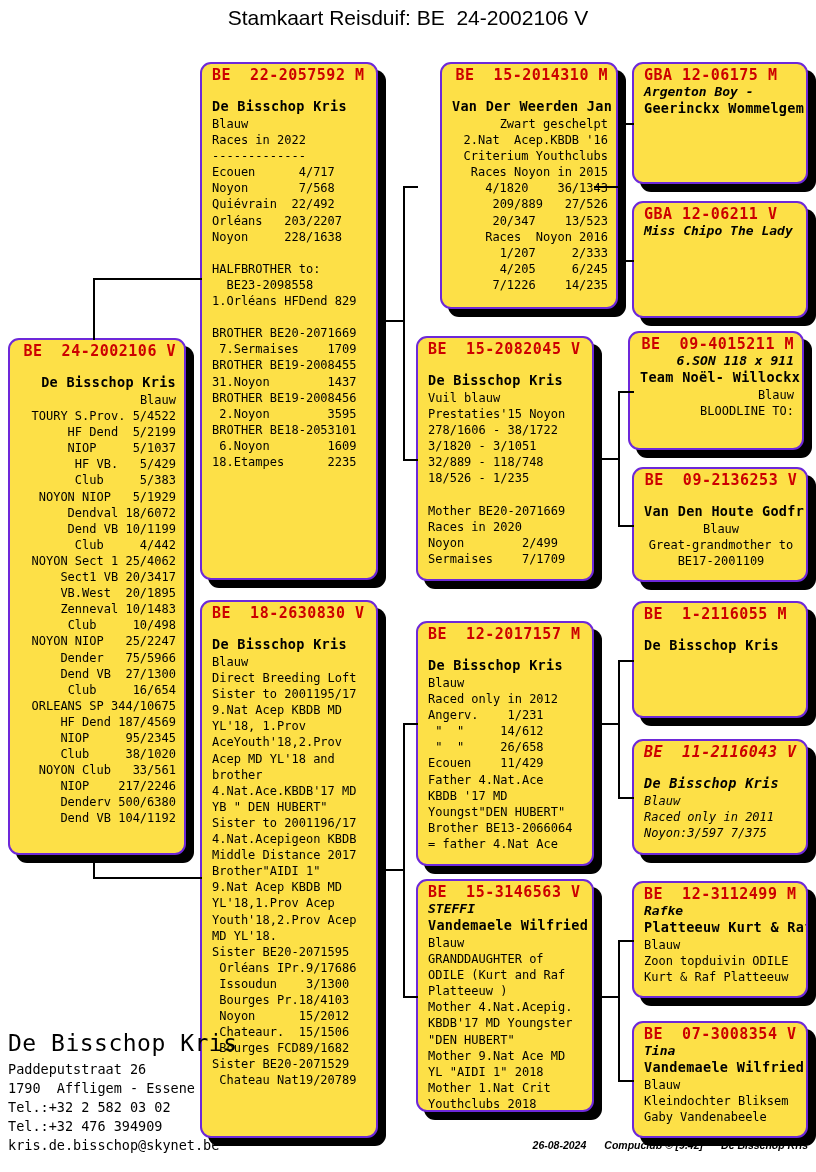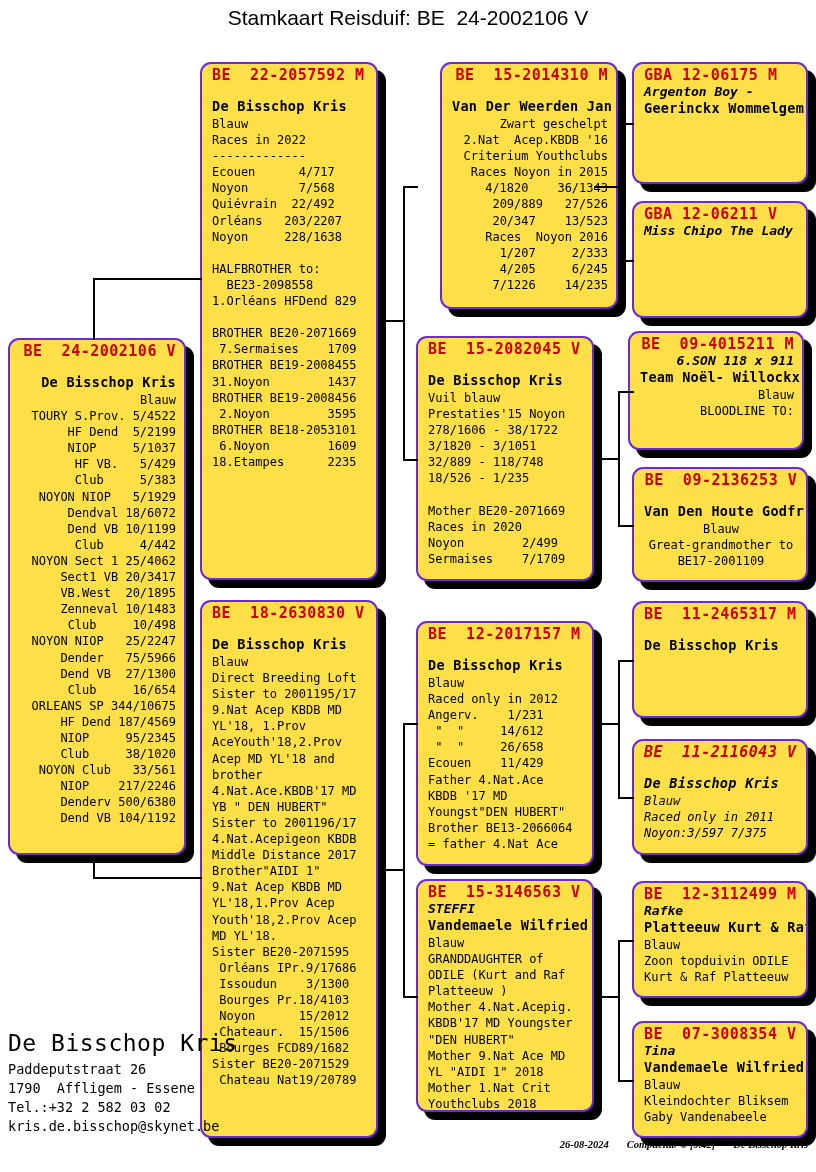--- a/index.html
+++ b/index.html
@@ -14,21 +14,21 @@
              margin:2px 0 14px 2px;letter-spacing:0.5px;}
   .tight .pbox-ring{margin-bottom:0;}
   .pbox-italic{font-weight:bold;font-style:italic;font-size:13px;white-space:pre;margin:0 0 1px 2px;}
   .pbox-name{font-weight:bold;font-size:13.5px;white-space:pre;margin:0 0 2px 2px;letter-spacing:0.3px;}
   .pbox-body{font-size:12px;line-height:16.1px;white-space:pre;margin:0 0 0 2px;
              font-family:"DejaVu Sans Mono",monospace;}
   .cline{position:absolute;background:#000;}
   #owner{position:absolute;left:8px;top:1030px;}
   #owner-name{font-size:23px;letter-spacing:0.5px;white-space:pre;margin-bottom:4px;}
   .owner-line{font-size:13.5px;line-height:19px;white-space:pre;}
-  #footer{position:absolute;right:8px;top:1139px;font-family:Liberation Serif, serif;
+  #footer{position:absolute;right:8px;top:1139px;font-family:Liberation Sans, sans-serif;
           font-style:italic;font-weight:bold;font-size:10.5px;white-space:pre;color:#000;}
   #footer span{margin-left:18px;}
 </style>
 </head>
 <body>
 
 <div id="page">
 
   <div id="title">Stamkaart Reisduif: BE  24-2002106 V</div>
 
@@ -209,21 +209,21 @@
 
   <div class="pbox" style="left:632px;top:467px;width:176px;height:115px;text-align:center;">
     <div class="pbox-ring">BE  09-2136253 V</div>
     <div class="pbox-name">Van Den Houte Godfr</div>
     <div class="pbox-body">Blauw
 Great-grandmother to
 BE17-2001109</div>
   </div>
 
   <div class="pbox" style="left:632px;top:601px;width:176px;height:117px;">
-    <div class="pbox-ring">BE  11-2465317 M</div>
+    <div class="pbox-ring">BE  1-2116055 M</div>
     <div class="pbox-name">De Bisschop Kris</div>
   </div>
 
   <div class="pbox" style="left:632px;top:739px;width:176px;height:116px;font-style:italic;">
     <div class="pbox-ring">BE  11-2116043 V</div>
     <div class="pbox-name">De Bisschop Kris</div>
     <div class="pbox-body">Blauw
 Raced only in 2011
 Noyon:3/597 7/375</div>
   </div>
@@ -275,18 +275,19 @@
       <div class="cline" style="left: 618px; top: 940px; width: 2px; height: 142px;"></div>
       <div class="cline" style="left: 618px; top: 940px; width: 16px; height: 2px;"></div>
       <div class="cline" style="left: 618px; top: 1080px; width: 16px; height: 2px;"></div>
     </div>
 
   <div id="owner">
     <div id="owner-name">De Bisschop Kris</div>
     <div class="owner-line">Paddeputstraat 26</div>
     <div class="owner-line">1790  Affligem - Essene</div>
     <div class="owner-line">Tel.:+32 2 582 03 02</div>
+    <div class="owner-line">Tel.:+32 476 394909</div>
     <div class="owner-line">kris.de.bisschop@skynet.be</div>
   </div>
 
   <div id="footer"><span style="margin-left:0">26-08-2024</span><span>Compuclub © [9.42]</span><span>De Bisschop Kris</span></div>
 
 </div>
 
 </body></html>

